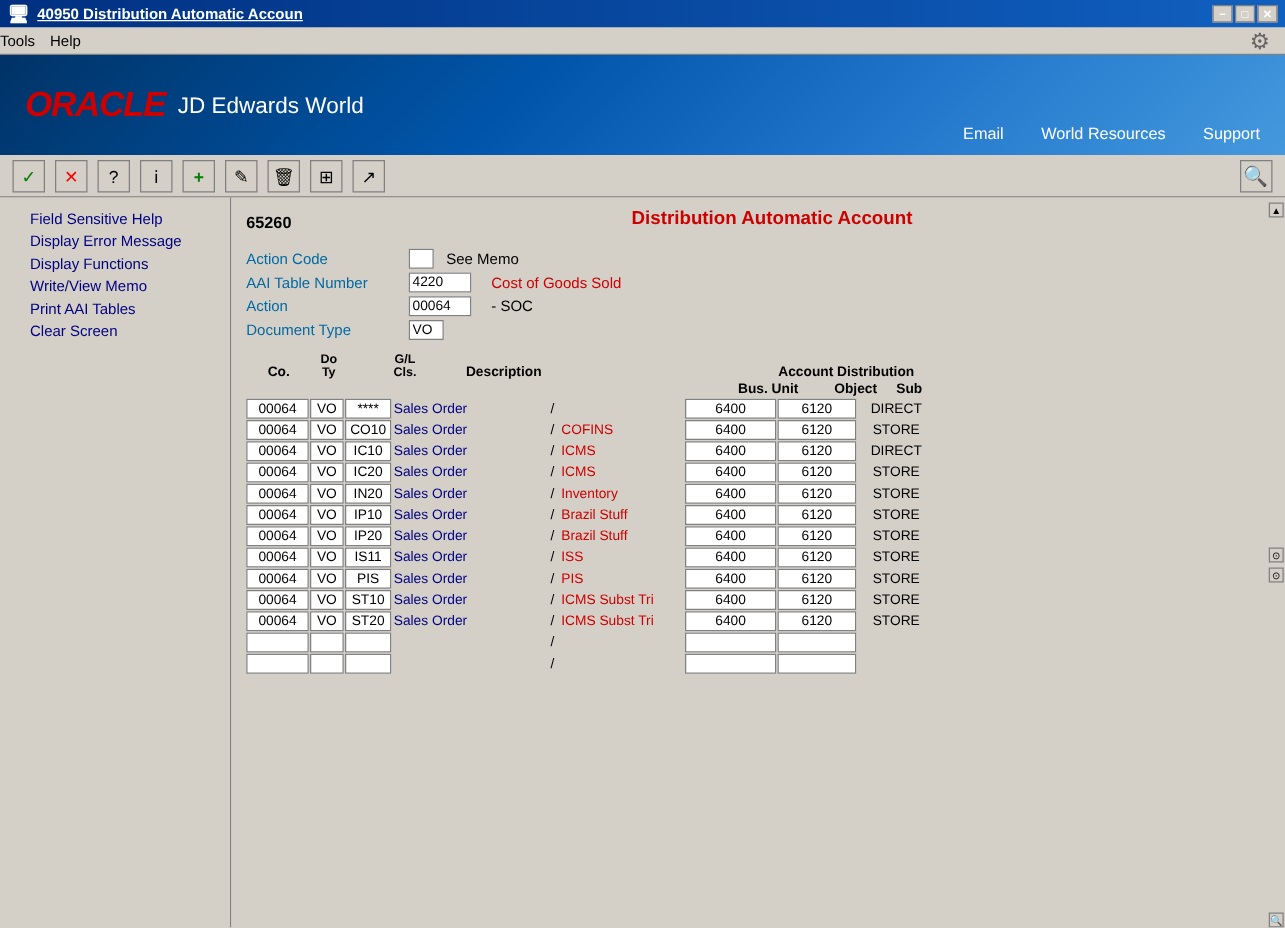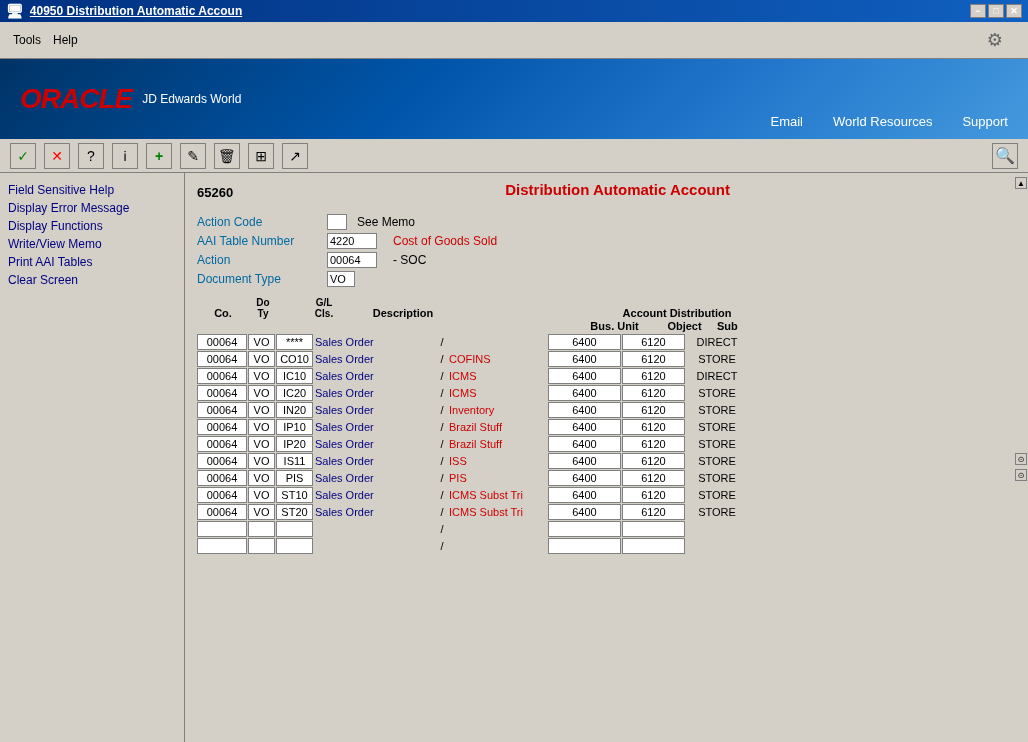--- a/index.html
+++ b/index.html
@@ -19,24 +19,24 @@
     #titlebar .title-text { flex: 1; text-decoration: underline; }
     #titlebar .win-buttons { display: flex; gap: 2px; }
     #titlebar .win-btn {
       width: 16px; height: 14px; background: #d4d0c8; border: 1px solid #808080;
       font-size: 9px; display: flex; align-items: center; justify-content: center; cursor: pointer;
     }
 
     
     #menubar {
       background: #d4d0c8;
-      height: 37px;
-      display: flex;
-      align-items: center;
-      padding: 0 13px;
+      height: 22px;
+      display: flex;
+      align-items: center;
+      padding: 0 0;
       border-bottom: 1px solid #808080;
       font-size: 12px;
     }
     #menubar span { margin-right: 12px; cursor: pointer; }
 
     
     #oracle-header {
       background: linear-gradient(135deg, #003366 0%, #0055aa 40%, #2277cc 70%, #4499dd 100%);
       height: 80px;
       display: flex;
@@ -97,21 +97,21 @@
     
     #main-layout {
       display: flex;
       height: calc(742px - 22px - 22px - 80px - 34px);
     }
 
     
     #sidebar {
       width: 185px;
       background: #d4d0c8;
-      padding: 8px 4px;
+      padding: 8px 20px;
       border-right: 1px solid #808080;
       flex-shrink: 0;
     }
     #sidebar .menu-item {
       color: #000080;
       cursor: pointer;
       padding: 2px 4px;
       font-size: 12px;
       display: block;
     }
@@ -205,21 +205,21 @@
   <span>Tools</span>
   <span>Help</span>
   <span style="margin-left:auto; font-size:18px; color:#666;">⚙</span>
 </div>
 
 <div id="oracle-header">
   <div style="display:flex; align-items:center;">
     <span id="oracle-logo">
       <span class="oracle-red">ORACLE</span>
     </span>
-    <span id="jde-text" style="color:white; font-size:12px; margin-left:10px;">JD Edwards World</span>
+    <span id="jde-text" style="color:white; font-size:18px; margin-left:10px;">JD Edwards World</span>
   </div>
   <div id="header-nav">
     <span>Email</span>
     <span>World Resources</span>
     <span>Support</span>
   </div>
 </div>
 
 <div id="toolbar">
   <div class="toolbar-btn" style="color:green;">✓</div>

